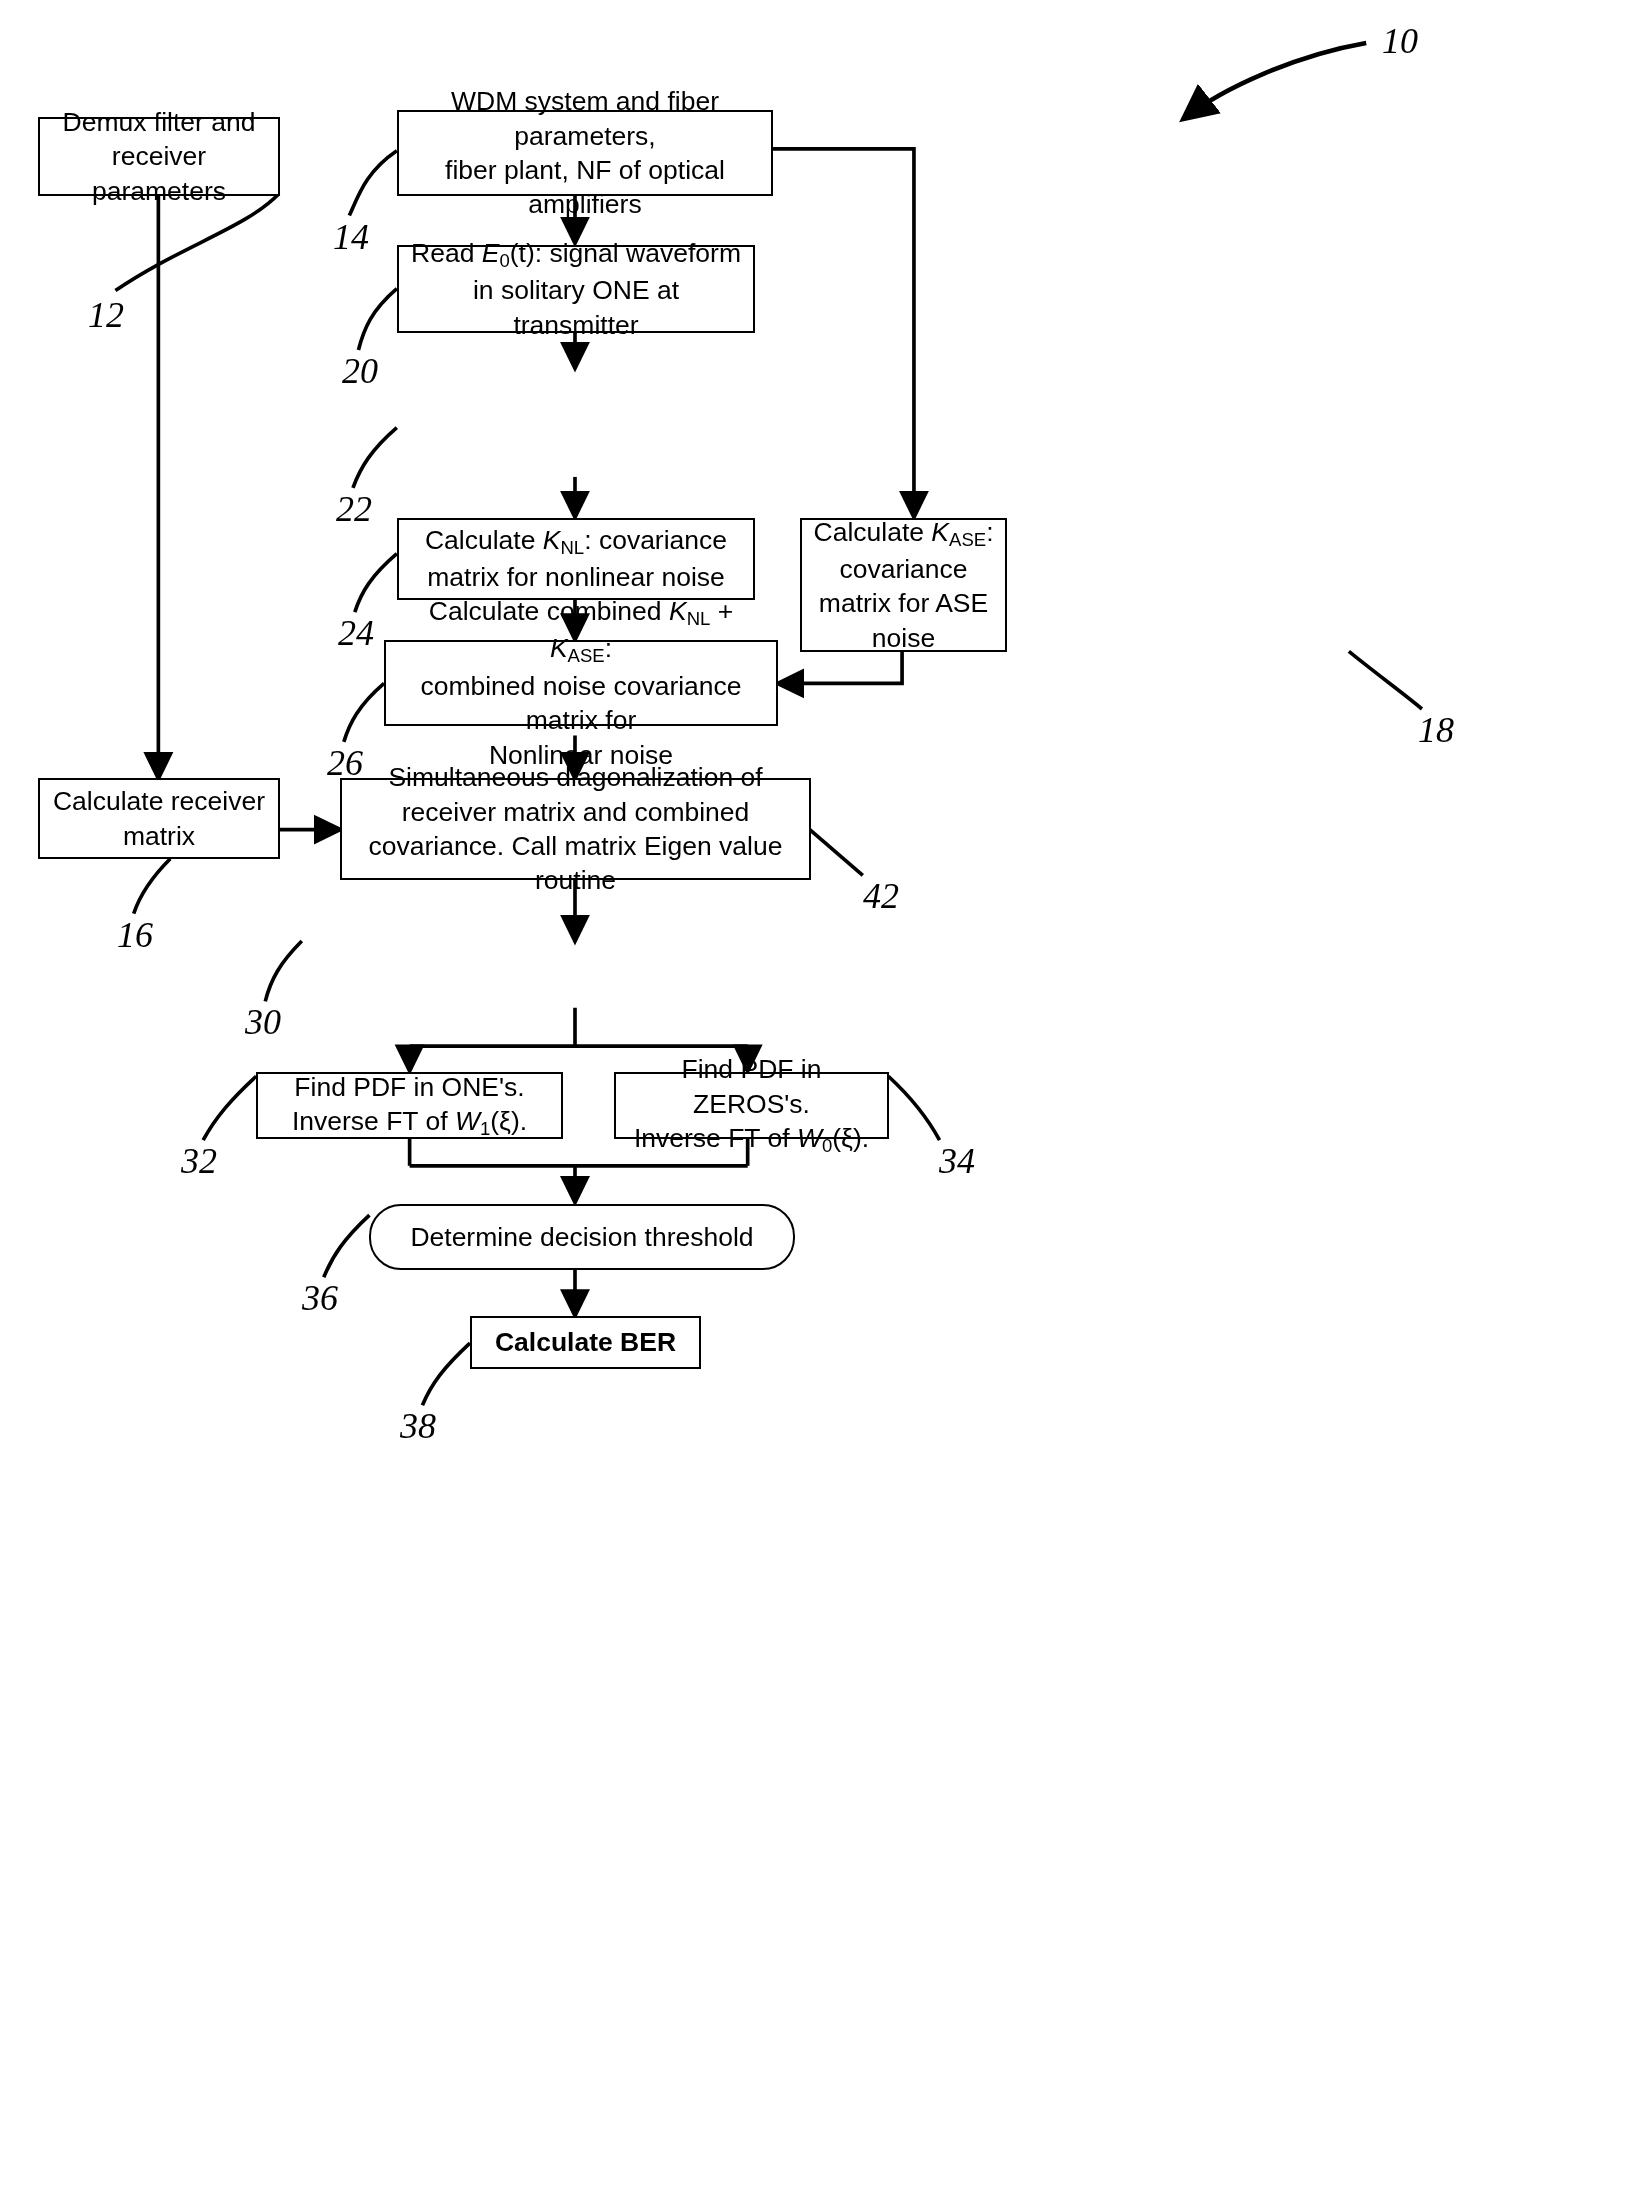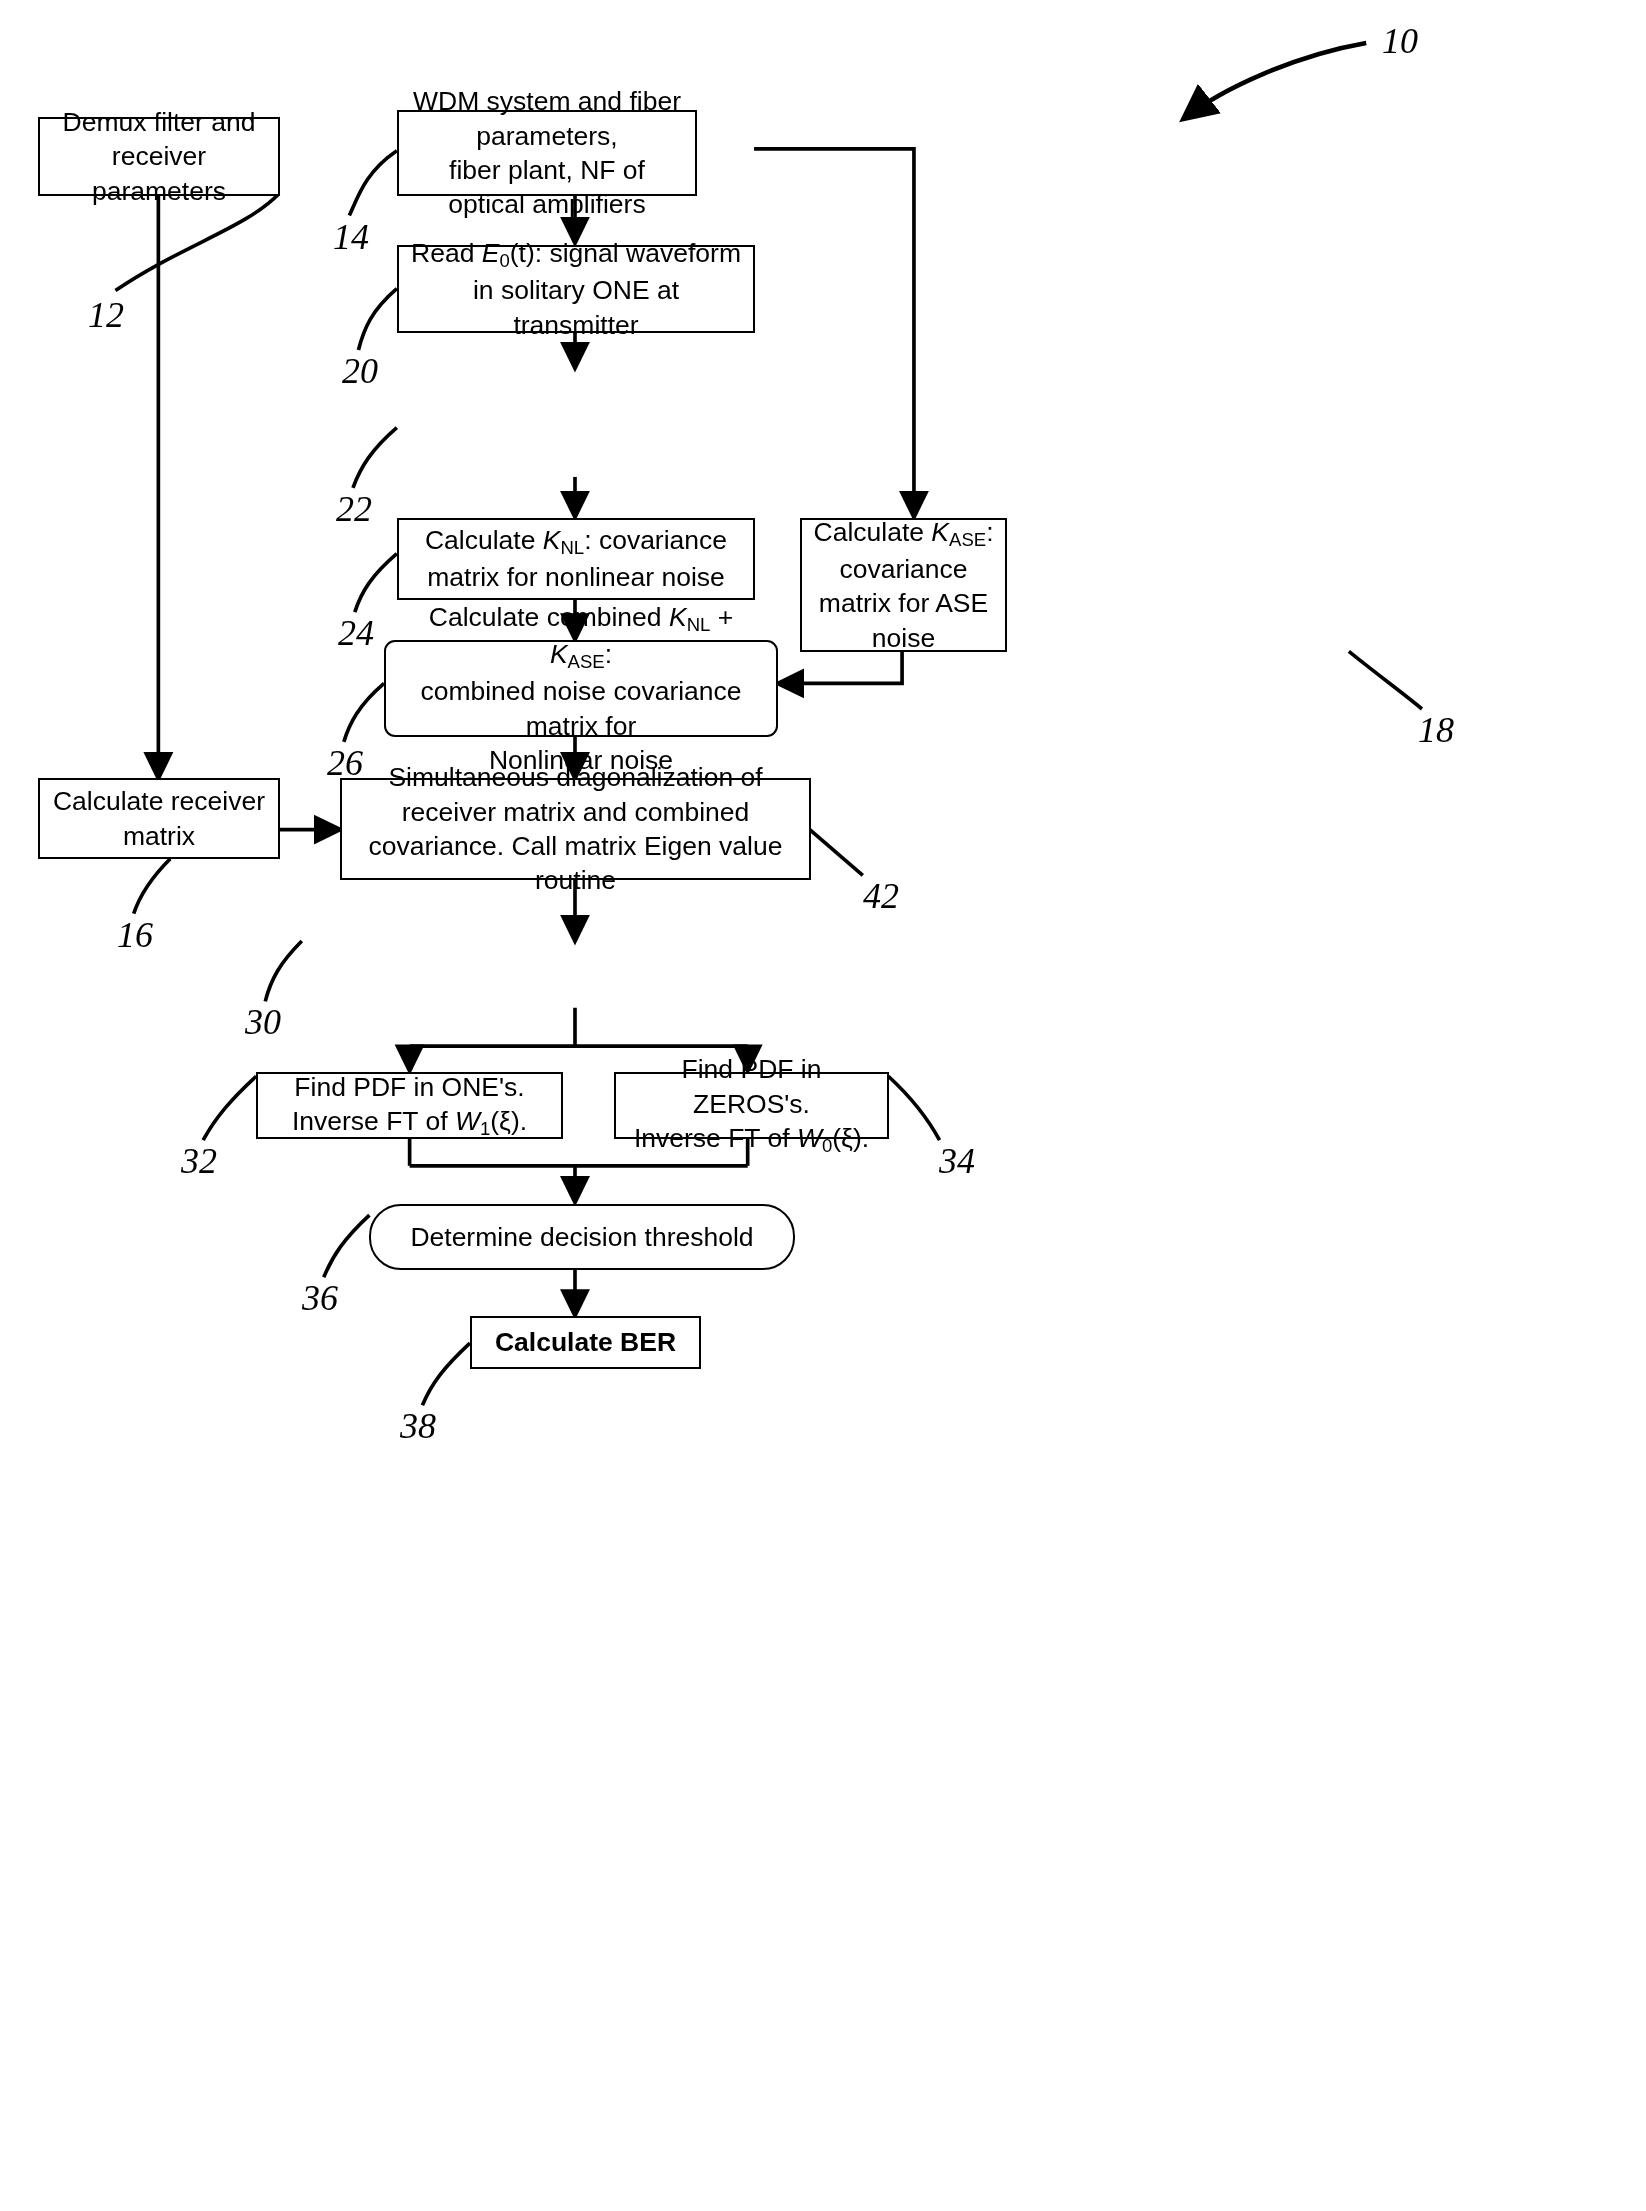--- a/index.html
+++ b/index.html
@@ -128,21 +128,21 @@
     </g>
   </svg>
 
   <div class="box" style="left:38px; top:117px; width:242px; height:79px;">
     <span class="txt">
       <span>Demux filter and</span><br>
       <span>receiver parameters</span>
     </span>
   </div>
 
-  <div class="box" style="left:397px; top:110px; width:300px; height:86px;">
+  <div class="box" style="left:397px; top:110px; width:376px; height:86px;">
     <span class="txt">
       <span>WDM system and fiber parameters,</span><br>
       <span>fiber plant, NF of optical amplifiers</span>
     </span>
   </div>
 
   <div class="box" style="left:397px; top:245px; width:358px; height:88px;">
     <span class="txt">
       <span><span>Read </span><i class="mathvar">E</i><sub>0</sub><span>(t): signal waveform</span></span><br>
       <span>in solitary ONE at transmitter</span>
@@ -159,21 +159,21 @@
 
   <div class="box" style="left:800px; top:518px; width:207px; height:134px;">
     <span class="txt">
       <span><span>Calculate </span><i class="mathvar">K</i><sub>ASE</sub><span>:</span></span><br>
       <span>covariance</span><br>
       <span>matrix for ASE</span><br>
       <span>noise</span>
     </span>
   </div>
 
-  <div class="box" style="left:384px; top:640px; width:394px; height:97px;border-radius:11px;">
+  <div class="box" style="left:384px; top:640px; width:394px; height:86px;">
     <span class="txt">
       <span><span>Calculate combined </span><i class="mathvar">K</i><sub>NL</sub><span> + </span><i class="mathvar">K</i><sub>ASE</sub><span>:</span></span><br>
       <span>combined noise covariance matrix for</span><br>
       <span>Nonlinear noise</span>
     </span>
   </div>
 
   <div class="box" style="left:38px; top:778px; width:242px; height:81px;">
     <span class="txt">
       <span>Calculate receiver</span><br>

